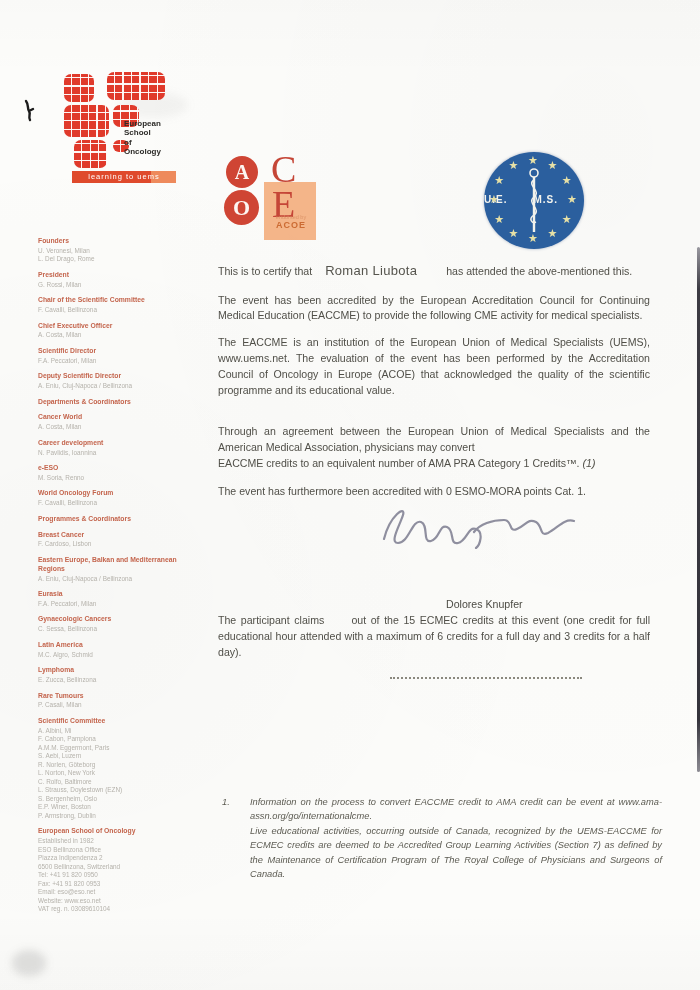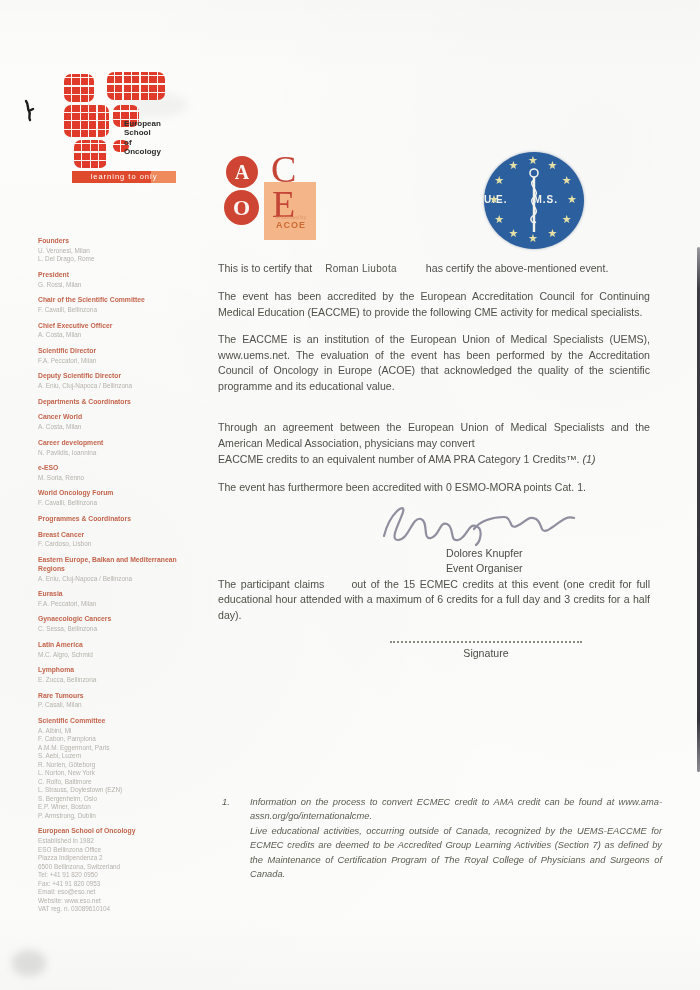--- a/index.html
+++ b/index.html
@@ -76,24 +76,24 @@
   .uems-staff{position:absolute;left:38px;top:14px;}
   
   .sidebar{position:absolute;left:38px;top:237px;width:156px;}
   .sb-sec{margin-bottom:7px;}
   .sb-h{font-size:6.8px;font-weight:bold;color:#c4654d;line-height:1.3;margin-bottom:1px;}
   .sb-l{font-size:6.4px;color:#b5b2ab;line-height:1.33;}
   
   .main{position:absolute;left:218px;top:261px;width:432px;font-size:10.6px;line-height:1.5;}
   .main p{margin:0 0 12px;text-align:justify;}
   .b{font-weight:bold;color:#42413a;}
-  .attendee{font-size:10px;color:#55544d;margin:0 26px 0 10px;letter-spacing:.3px;}
+  .attendee{font-size:13px;color:#55544d;margin:0 26px 0 10px;letter-spacing:.3px;}
   .ref{font-style:italic;}
   .sig-scribble{margin:2px 0 0 158px;height:48px;}
-  .sig-id{margin-left:228px;line-height:1.45;color:#4c4b44;}
+  .sig-id{margin-left:228px;line-height:1.45;color:#4c4b44;margin-top:48px;}
   .sig-line{margin:16px 0 0 172px;width:192px;border-bottom:2px dotted #8a887e;height:1px;}
   .sig-label{margin:3px 0 14px 172px;width:192px;text-align:center;color:#4c4b44;}
   
   .footnote{position:absolute;left:222px;top:795px;width:440px;display:flex;
     font-style:italic;font-size:9.3px;line-height:1.55;color:#5c5b52;}
   .fn-num{width:28px;flex:none;}
   .fn-text p{margin:0;text-align:justify;}
 </style>
 </head>
 <body>
@@ -115,21 +115,21 @@
   <div class="eso-block eso-b4"></div>
   <div class="eso-block eso-b5"></div>
   <div class="eso-block eso-b6"></div>
   <div class="eso-name">
 
   <div>European</div>
       <div>School</div>
       <div>of</div>
       <div>Oncology</div>
     </div>
-  <div class="eso-tagline">learning to only</div>
+  <div class="eso-tagline">learning to uems</div>
 </div>
 
 <div class="acoe-logo">
   <div class="acoe-square"></div>
   <div class="acoe-circle acoe-a">A</div>
   <div class="acoe-letter acoe-c">C</div>
   <div class="acoe-circle acoe-o">O</div>
   <div class="acoe-letter acoe-e">E</div>
   <div class="acoe-endorsed">
     <div class="by">endorsed by</div>
@@ -351,46 +351,44 @@
         <div class="sb-l">Website: www.eso.net</div>
         <div class="sb-l">VAT reg. n. 03089610104</div>
       </div>
     </div>
   </div>
 
 <div class="main">
   <p>
     <span>This is to certify that</span>
     <span class="attendee">Roman Liubota</span>
-    <span>has certify the above-mentioned event.</span>
+    <span>has attended the above-mentioned this.</span>
   </p>
   <p style="margin-bottom:11px">The event has been accredited by the European Accreditation Council for Continuing Medical Education (EACCME) to provide the following CME activity for medical specialists.</p>
   <p style="margin-bottom:25px">The EACCME is an institution of the European Union of Medical Specialists (UEMS), www.uems.net. The evaluation of the event has been performed by the Accreditation Council of Oncology in Europe (ACOE) that acknowledged the quality of the scientific programme and its educational value.</p>
   <p>
     <span>Through an agreement between the European Union of Medical Specialists and the American Medical Association, physicians may convert</span><br>
     <span>EACCME credits to an equivalent number of AMA PRA Category 1 Credits™. </span><span class="ref">(1)</span>
   </p>
   <p style="margin-bottom:0">The event has furthermore been accredited with 0 ESMO-MORA points Cat. 1.</p>
   <div class="sig-scribble">
     <svg width="210" height="48" viewBox="0 0 210 48">
       <path d="M8,38 C14,14 30,4 27,14 C24,24 13,42 22,42 C33,42 36,18 45,21 C53,24 46,42 55,40 C64,38 63,23 71,26 C79,29 73,44 82,42 C91,40 92,25 100,28 C108,31 104,44 100,47 M98,31 C104,23 116,19 128,19 C137,19 132,32 141,28 C150,24 152,17 160,21 C167,25 163,36 172,32 C182,27 188,17 198,20" stroke="#8f8f9f" stroke-width="2.2" fill="none" stroke-linecap="round"></path>
     </svg>
   </div>
   <div class="sig-id">
     <div>Dolores Knupfer</div>
-    <div>Event Organiser</div>
   </div>
   <p style="margin-bottom:8px">
     <span>The participant claims</span>
     <span style="display:inline-block;width:18px"></span>
     <span>out of the 15 ECMEC credits at this event (one credit for full educational hour attended with a maximum of 6 credits for a full day and 3 credits for a half day).</span>
   </p>
   <div class="sig-line"></div>
-  <div class="sig-label">Signature</div>
 </div>
 
 <div class="footnote">
   <div class="fn-num">1.</div>
   <div class="fn-text">
-    <p>Information on the process to convert ECMEC credit to AMA credit can be found at www.ama-assn.org/go/internationalcme.</p>
+    <p>Information on the process to convert EACCME credit to AMA credit can be event at www.ama-assn.org/go/internationalcme.</p>
     <p>Live educational activities, occurring outside of Canada, recognized by the UEMS-EACCME for ECMEC credits are deemed to be Accredited Group Learning Activities (Section 7) as defined by the Maintenance of Certification Program of The Royal College of Physicians and Surgeons of Canada.</p>
   </div>
 </div>
 
 </body></html>

